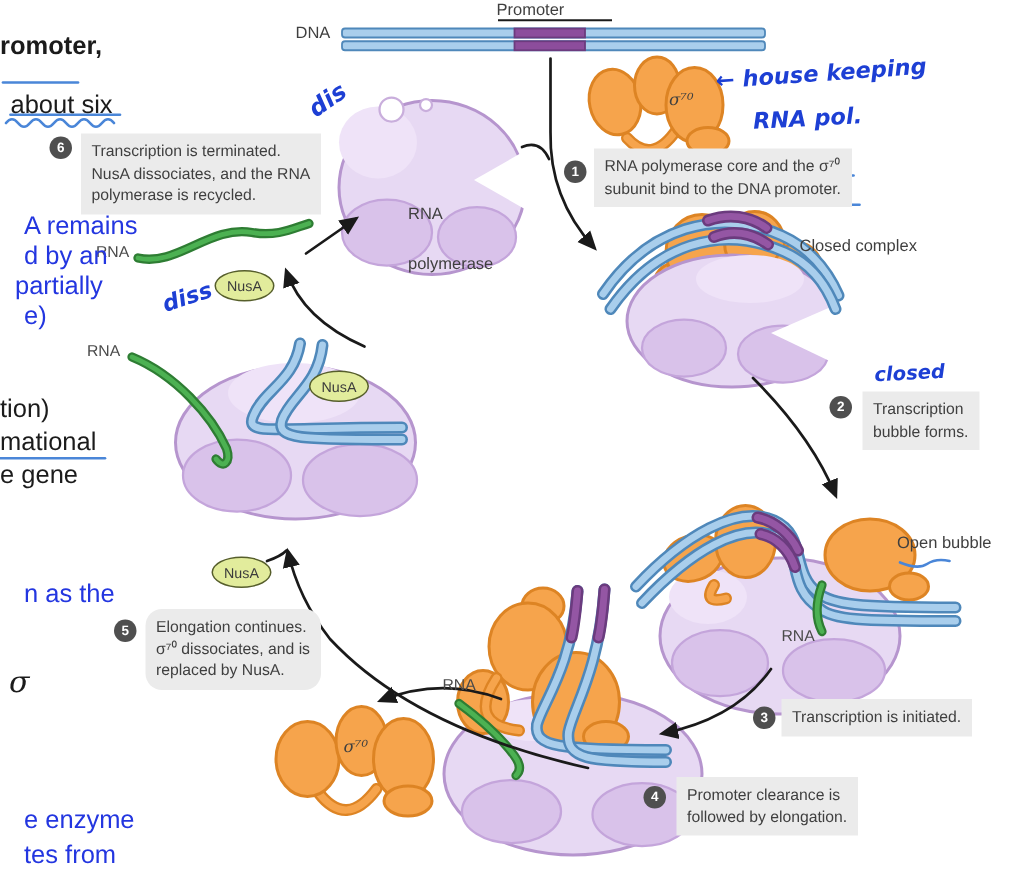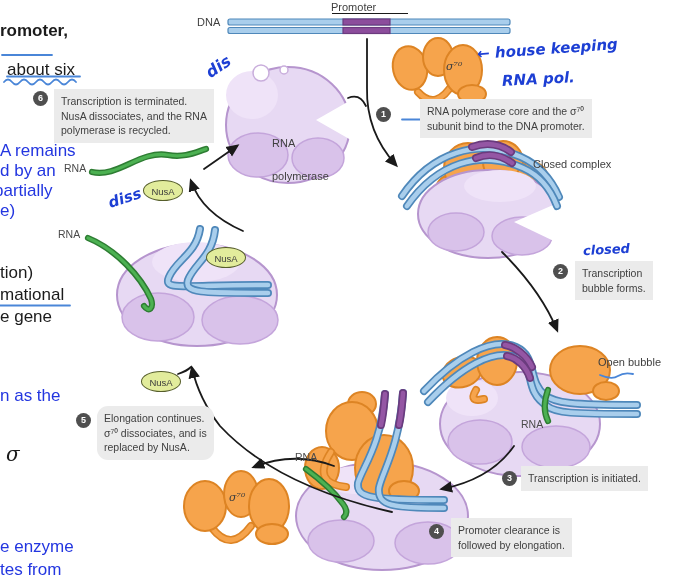--- a/index.html
+++ b/index.html
@@ -14,21 +14,21 @@
             line-height:14.5px;padding:5px 7px;white-space:nowrap;}
   .step-num{position:absolute;width:15px;height:15px;border-radius:50%;background:#4f4f4f;
             color:#fff;font-size:9px;font-weight:bold;text-align:center;line-height:15px;}
   
   .nusa{position:absolute;width:40px;height:21px;border-radius:50%;background:#e2ec9c;
         border:1px solid #565e2b;color:#3c3c3c;font-size:9.5px;text-align:center;
         line-height:21px;box-sizing:border-box;}
   
   .mnote{position:absolute;font-size:17px;white-space:nowrap;}
   .m-black{color:#1b1b1b;}
-  .m-blue{color:#2336e0;}
+  .m-blue{color:#2336e0;padding-left:16px;}
   .m-sigma{font-family:"DejaVu Serif",serif;font-style:italic;font-size:20px;color:#1b1b1b;}
   
   .hand{position:absolute;font-family:"DejaVu Sans",sans-serif;font-style:italic;
         font-weight:bold;color:#1d3fd4;white-space:nowrap;}
   svg{position:absolute;left:0;top:0;}
   .dO{stroke:#4f88ba;stroke-width:8;fill:none;stroke-linecap:round;}
   .dI{stroke:#a9ceec;stroke-width:4.6;fill:none;stroke-linecap:round;}
   .pO{stroke:#6b3b7e;stroke-width:8;fill:none;stroke-linecap:round;}
   .pI{stroke:#9456a4;stroke-width:4.6;fill:none;stroke-linecap:round;}
   .gO{stroke:#2e7d33;stroke-width:6.2;fill:none;stroke-linecap:round;}
@@ -210,21 +210,21 @@
 <div class="lbl-sm" style="left:295px;top:451px;">RNA</div>
 <div class="lbl-sm" style="left:521px;top:418px;">RNA</div>
 <div class="lbl sigma" style="left:446px;top:60px;font-size:11px;">σ⁷⁰</div>
 <div class="lbl sigma" style="left:229px;top:491px;font-size:11px;">σ⁷⁰</div>
 
 <div class="nusa" style="left:143px;top:180px;">NusA</div>
 <div class="nusa" style="left:206px;top:247px;">NusA</div>
 <div class="nusa" style="left:141px;top:371px;">NusA</div>
 
 <div class="step-num" style="left:376px;top:107px;">1</div>
-<div class="step-box" style="left:396px;top:99px;margin-left:24px;">
+<div class="step-box" style="left:396px;top:99px;">
   <div>RNA polymerase core and the σ⁷⁰</div>
   <div>subunit bind to the DNA promoter.</div>
 </div>
 
 <div class="step-num" style="left:553px;top:264px;">2</div>
 <div class="step-box" style="left:575px;top:261px;">
   <div>Transcription</div>
   <div>bubble forms.</div>
 </div>
 

